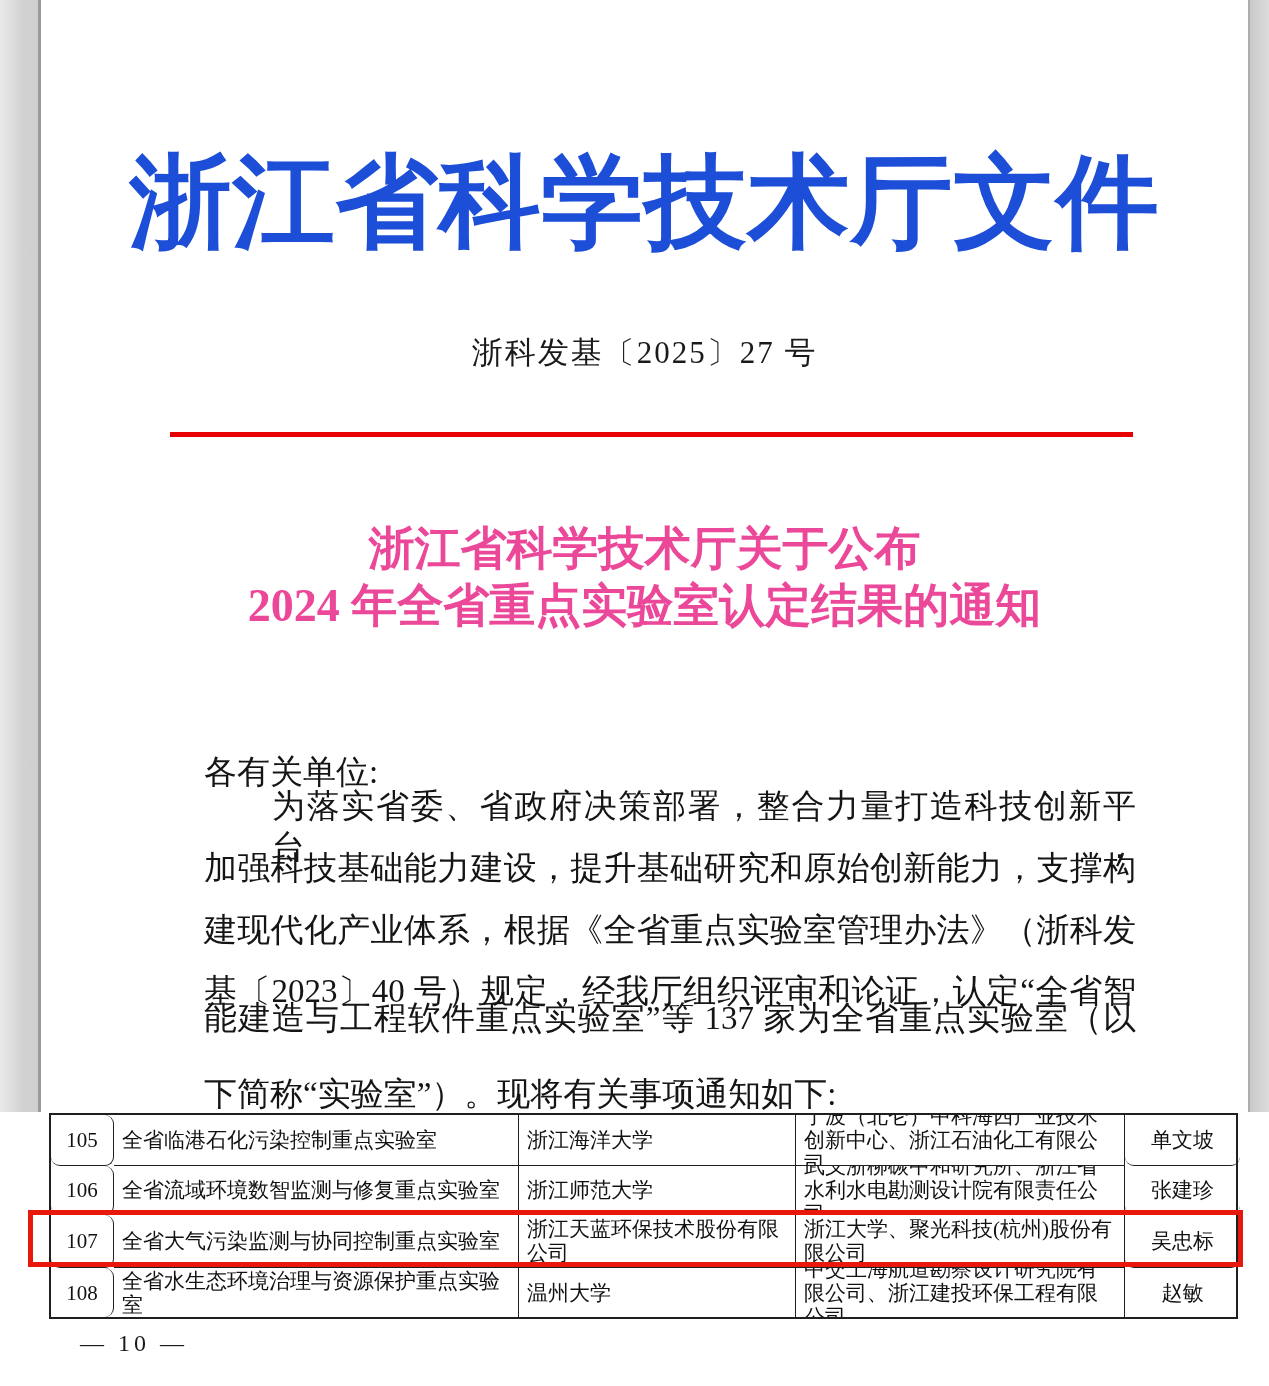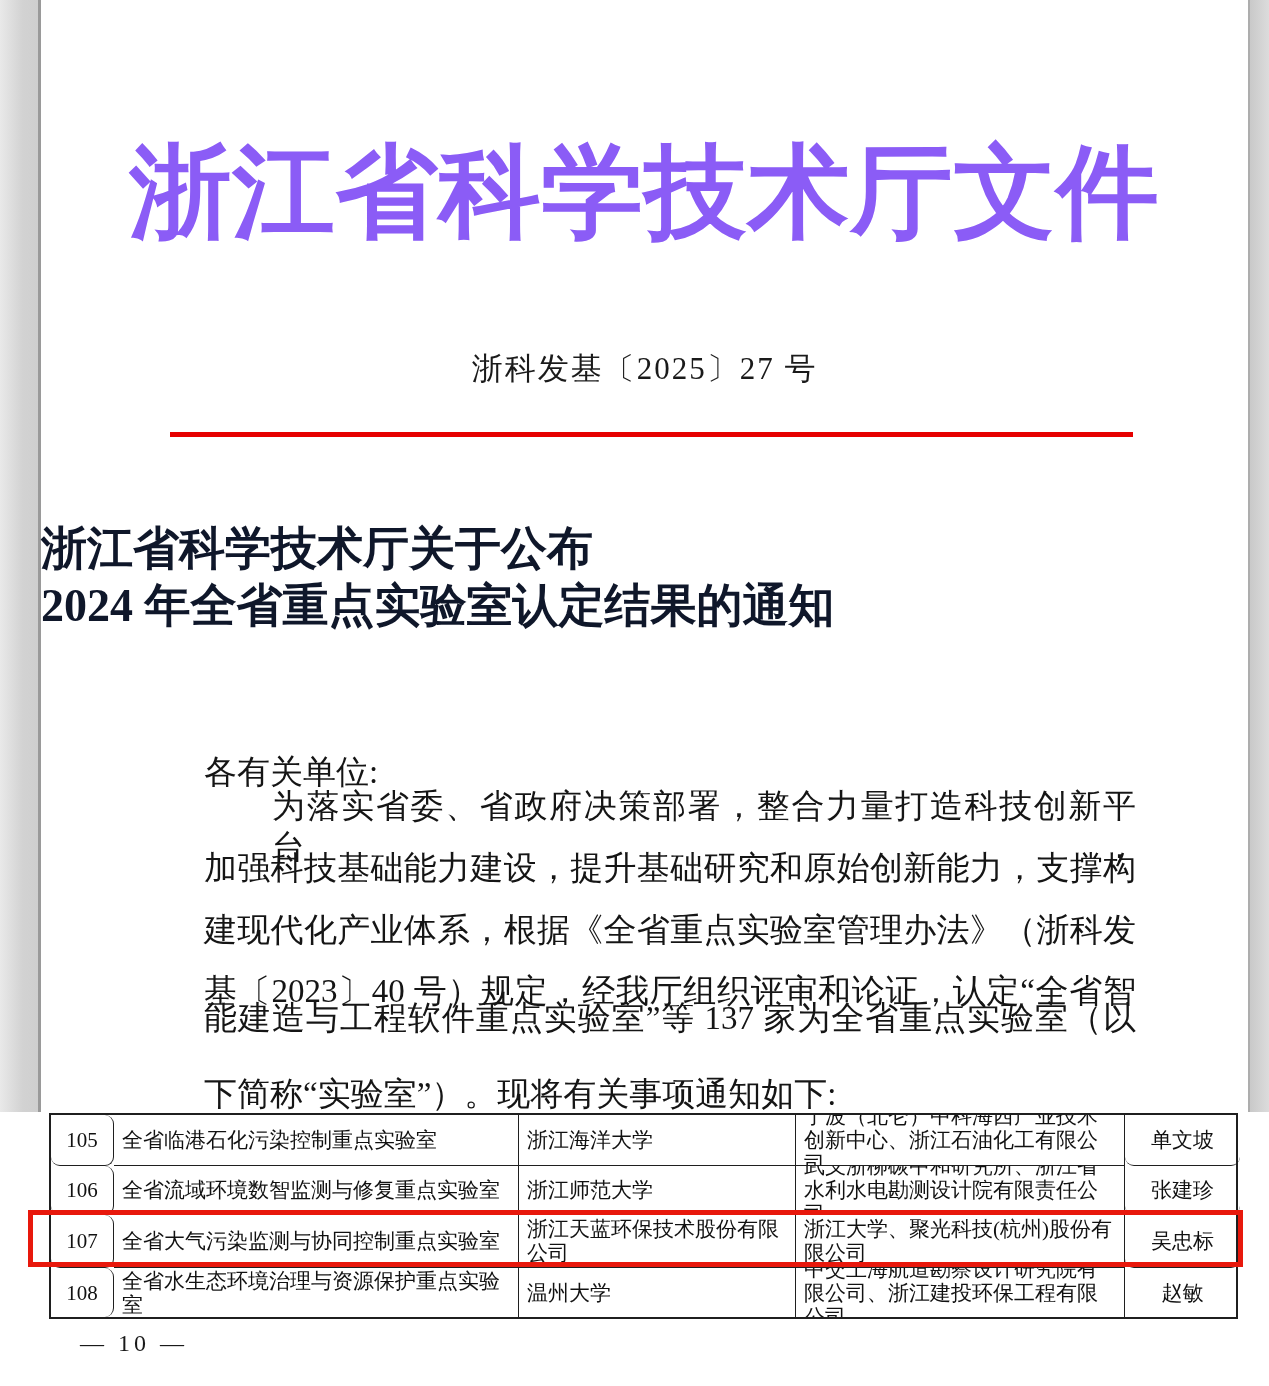--- a/index.html
+++ b/index.html
@@ -11,31 +11,31 @@
   .screen{position:absolute;inset:0;}
 
   
   .gray-strip{position:absolute;top:0;height:1112px;background:#d7d7d7;}
   .gray-strip.left{left:0;width:38px;border-right:3px solid #9a9a9a;background:linear-gradient(90deg,#e9e9e9 0%,#d2d2d2 60%,#cfcfcf 100%);}
   .gray-strip.right{left:1248px;width:21px;border-left:2px solid #adadad;background:linear-gradient(90deg,#c9c9c9 0%,#dedede 100%);}
 
   .page-top{position:absolute;left:41px;top:0;width:1207px;height:1112px;background:#ffffff;}
 
   .agency-title{
-    position:absolute;left:0;top:136px;width:1207px;
+    position:absolute;left:0;top:146px;width:1207px;
     text-align:center;font-size:102px;font-weight:900;
-    color:#8b5cf6;letter-spacing:1px;white-space:nowrap;line-height:1.12;
+    color:#1d4ed8;letter-spacing:1px;white-space:nowrap;line-height:1.12;
   }
   .doc-number{
-    position:absolute;left:0;top:348px;width:1207px;
+    position:absolute;left:0;top:332px;width:1207px;
     text-align:center;font-size:31px;letter-spacing:2px;color:#1a1a1a;
   }
   .red-rule{position:absolute;left:129px;top:432px;width:963px;height:5px;background:#e60000;}
 
-  .notice-title{position:absolute;left:0;width:1207px;font-weight:700;font-size:46px;color:#0f172a;}
+  .notice-title{position:absolute;left:0;width:1207px;text-align:center;font-weight:700;font-size:46px;color:#ec4899;}
   .notice-title.l1{top:518px;}
   .notice-title.l2{top:575px;font-family:Liberation Serif, serif;}
 
   .body-line{
     position:absolute;left:163px;width:932px;
     font-size:33px;line-height:41px;color:#151515;white-space:nowrap;
   }
   .body-line.just{white-space:normal;text-align:justify;text-align-last:justify;}
   .body-line.indent{padding-left:68px;width:864px;font-family:Liberation Serif, serif;}
 

